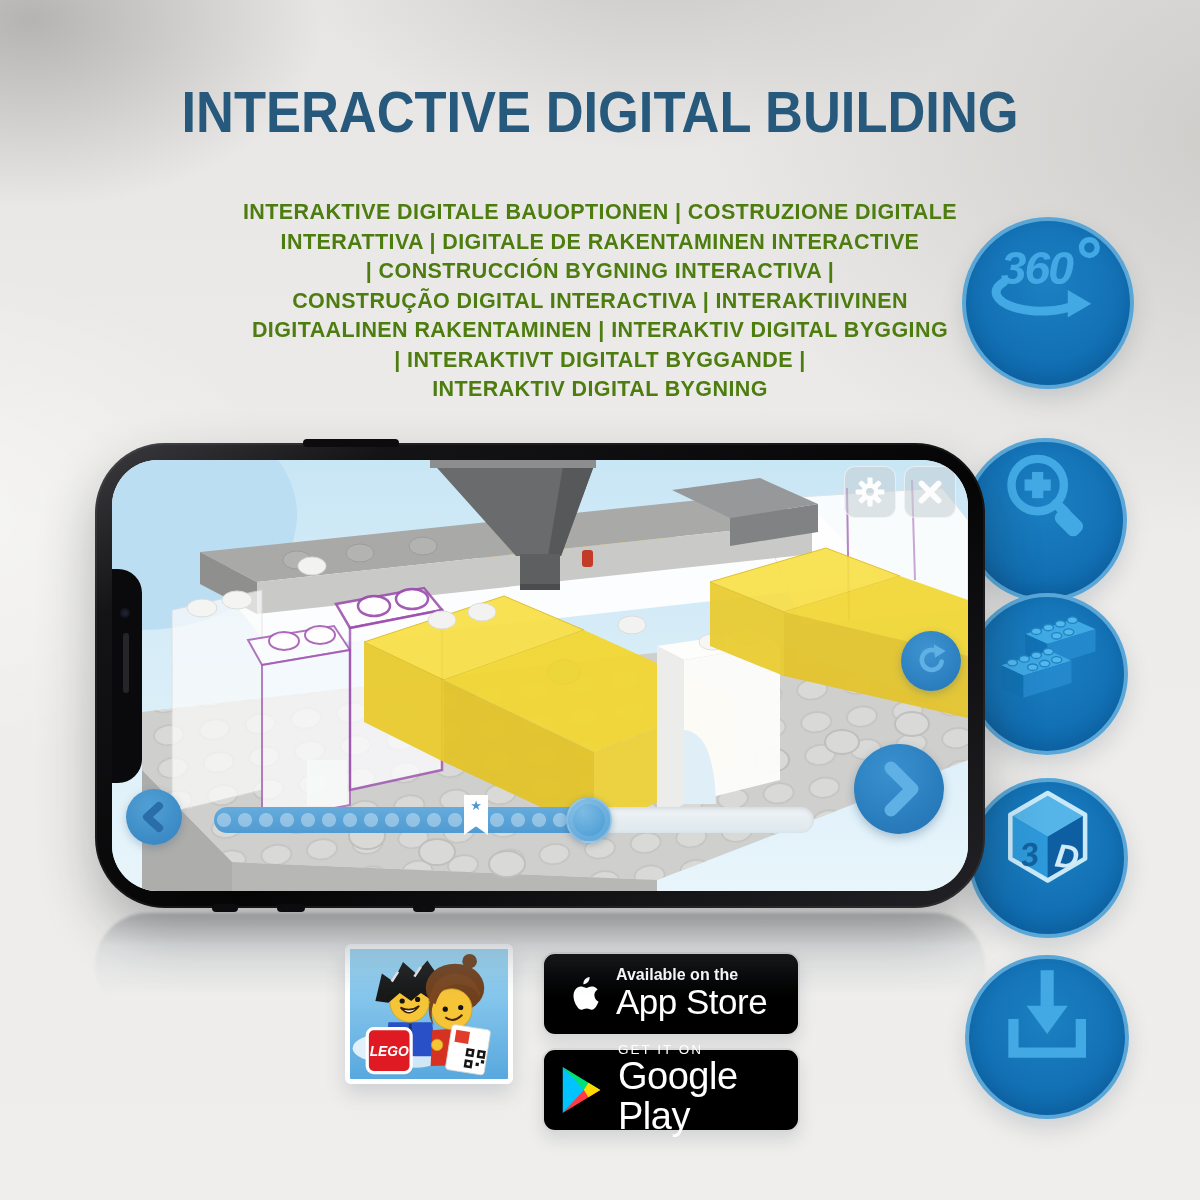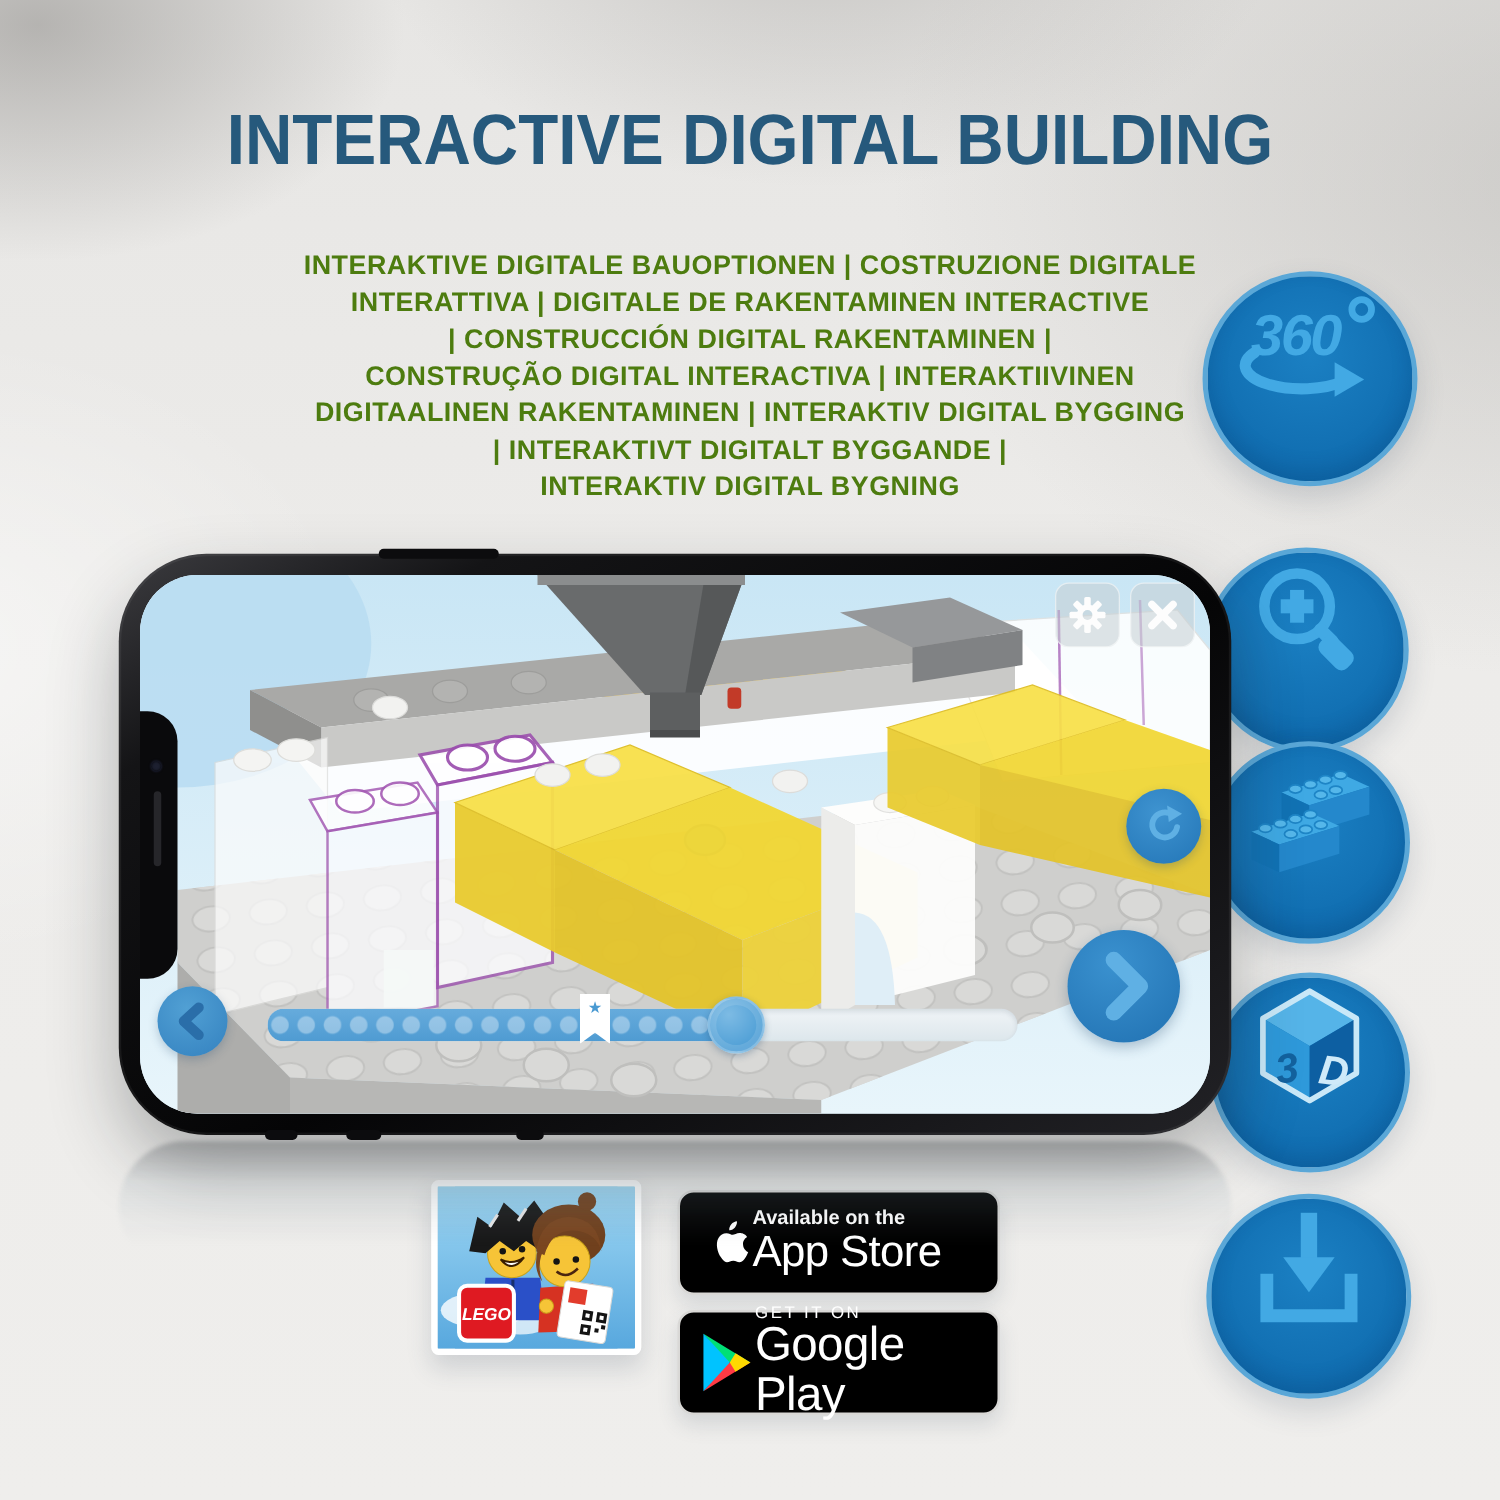--- a/index.html
+++ b/index.html
@@ -61,40 +61,40 @@
     background:radial-gradient(circle at 36% 30%, #7dbbe4, #4f9fd6 72%);
     border:2px solid rgba(255,255,255,.3);box-shadow:0 2px 6px rgba(30,70,110,.3), inset 0 0 0 5px rgba(255,255,255,.12);}
   .phone-reflection{position:absolute;left:95px;top:913px;width:890px;height:105px;border-radius:58px;z-index:1;
     background:linear-gradient(180deg, rgba(70,74,80,.30), rgba(150,168,180,.16) 32%, rgba(236,235,233,0) 80%);
     filter:blur(1.5px);}
   .app-icon{position:absolute;left:345px;top:944px;width:168px;height:140px;border-radius:6px;
     border:5px solid #fff;overflow:hidden;background:linear-gradient(180deg,#9ed7f4,#58a8de);
     box-shadow:0 10px 20px rgba(60,80,100,.18);}
   .app-icon svg{width:100%;height:100%;display:block;}
   .store-badge{position:absolute;left:542px;width:258px;height:84px;border-radius:13px;background:#000;
-    border:2px solid #d9d8d6;display:flex;align-items:center;padding:0 16px;
+    border:2px solid #d9d8d6;display:flex;align-items:center;padding:0 16px;gap:14px;
     box-shadow:0 8px 16px rgba(60,80,100,.15);}
   .store-badge.appstore{top:952px;}
   .store-badge.gplay{top:1048px;}
   .store-text{display:flex;flex-direction:column;color:#fff;line-height:1.05;}
   .store-text .l1{font-size:16px;font-weight:bold;}
   .store-text .l2{font-size:35px;font-weight:400;letter-spacing:-.5px;}
   .gplay .store-text .l1{font-size:13.5px;font-weight:400;letter-spacing:2px;}
   .gplay .store-text .l2{font-size:38px;}
 </style>
 </head>
 <body>
 
 <div class="canvas">
 
   <h1 class="title">INTERACTIVE DIGITAL BUILDING</h1>
   <div class="subtitle">
     <div class="sub-line">INTERAKTIVE DIGITALE BAUOPTIONEN | COSTRUZIONE DIGITALE</div>
     <div class="sub-line">INTERATTIVA | DIGITALE DE RAKENTAMINEN INTERACTIVE</div>
-    <div class="sub-line">| CONSTRUCCIÓN DIGITAL RAKENTAMINEN |</div>
+    <div class="sub-line">| CONSTRUCCIÓN BYGNING INTERACTIVA |</div>
     <div class="sub-line">CONSTRUÇÃO DIGITAL INTERACTIVA | INTERAKTIIVINEN</div>
     <div class="sub-line">DIGITAALINEN RAKENTAMINEN | INTERAKTIV DIGITAL BYGGING</div>
     <div class="sub-line">| INTERAKTIVT DIGITALT BYGGANDE |</div>
     <div class="sub-line">INTERAKTIV DIGITAL BYGNING</div>
   </div>
 
   <div class="f-circle" style="left:962px;top:217px;width:172px;height:172px;">
     <svg viewBox="0 0 120 120">
       <text x="12" y="64" font-size="47" font-weight="bold" fill="#42a9e4" letter-spacing="-2"><tspan>360</tspan></text>
       <circle cx="102" cy="27" r="8" fill="none" stroke="#42a9e4" stroke-width="5.5"></circle>

